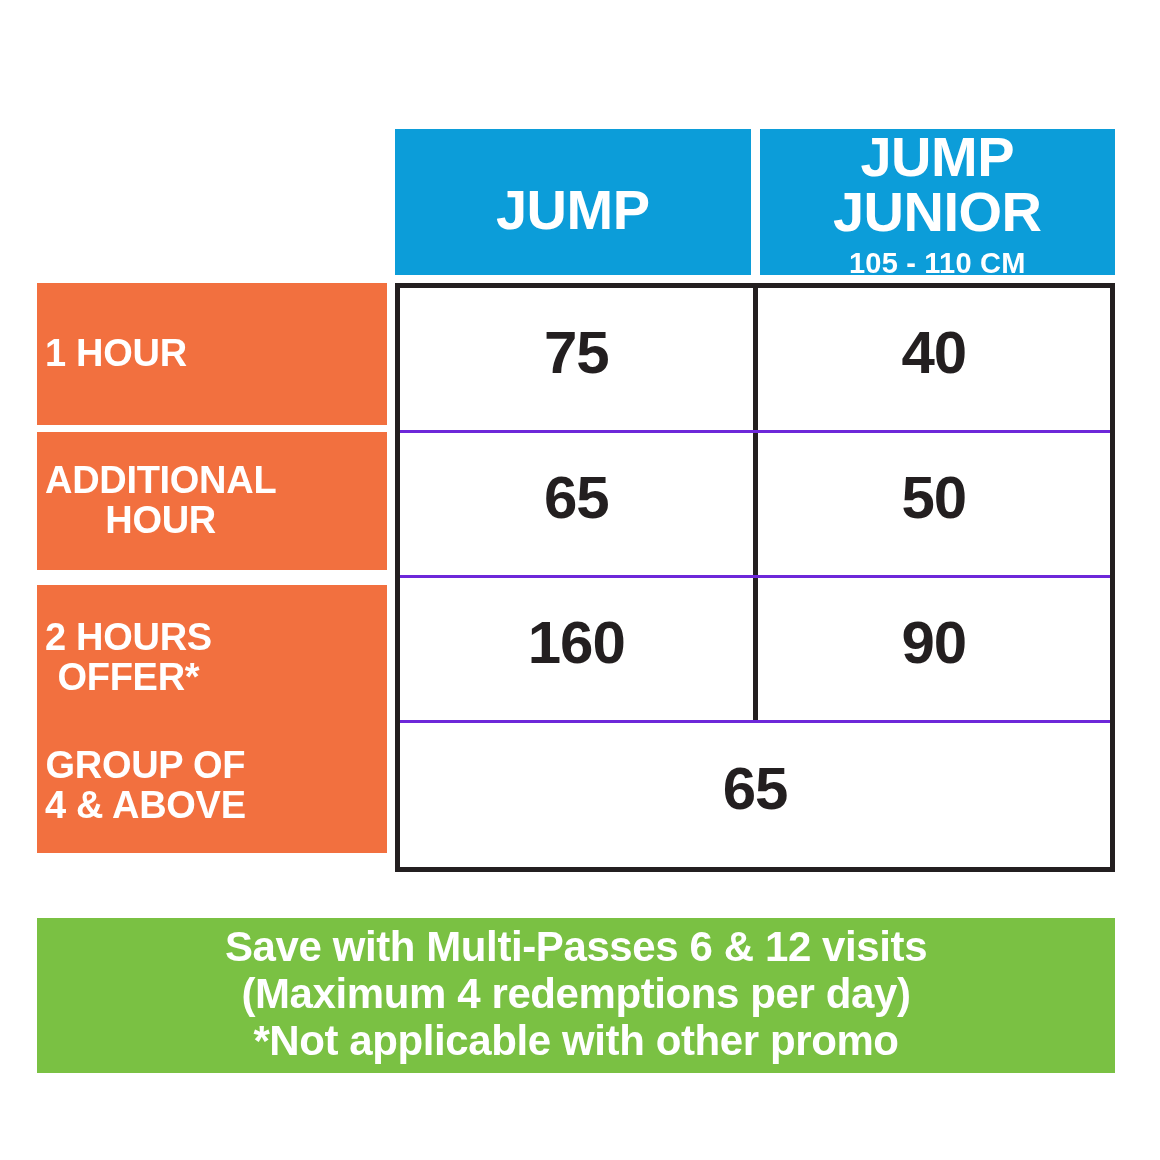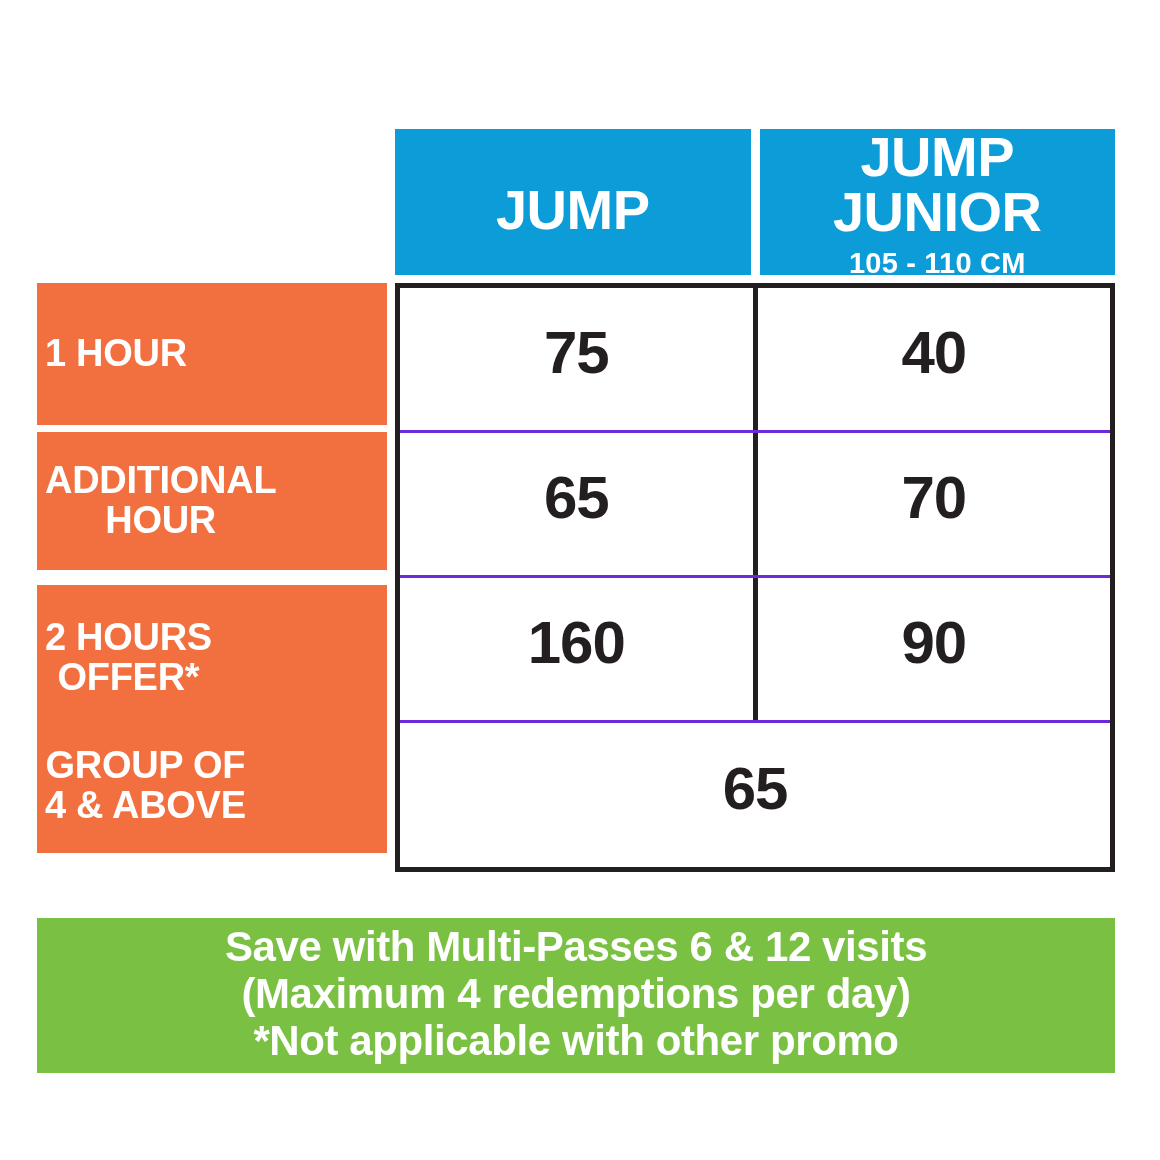--- a/index.html
+++ b/index.html
@@ -214,21 +214,21 @@
       <div class="price-cell">
         <span class="price-value">40</span>
       </div>
     </div>
 
     <div class="price-row divided" style="top:145px;height:145px;">
       <div class="price-cell with-divider">
         <span class="price-value">65</span>
       </div>
       <div class="price-cell">
-        <span class="price-value">70</span>
+        <span class="price-value">50</span>
       </div>
     </div>
 
     <div class="price-row divided" style="top:290px;height:145px;">
       <div class="price-cell with-divider">
         <span class="price-value">160</span>
       </div>
       <div class="price-cell">
         <span class="price-value">90</span>
       </div>

